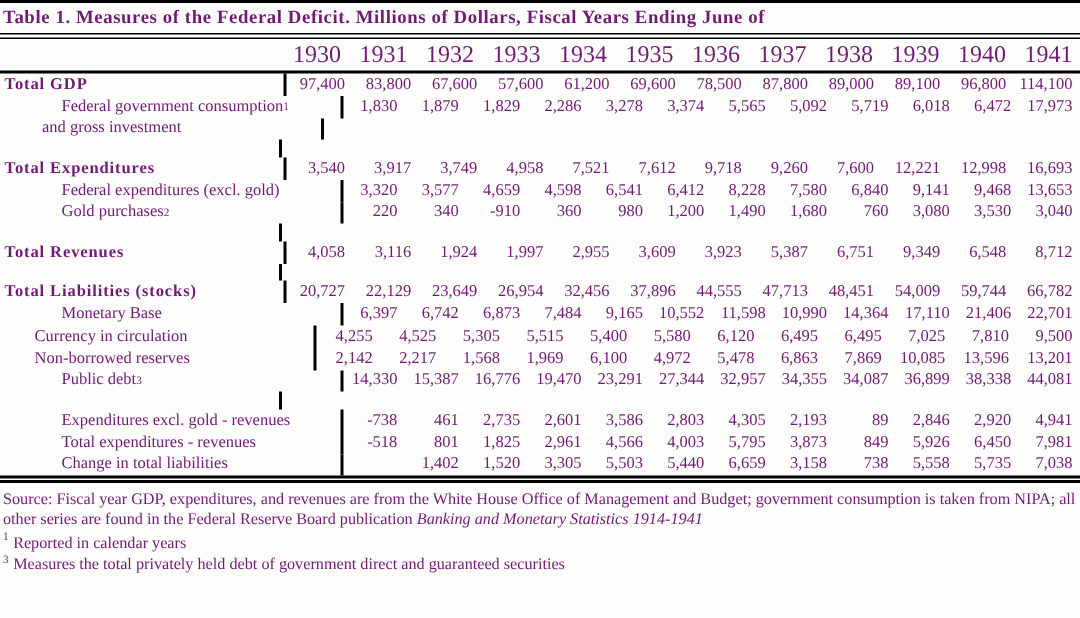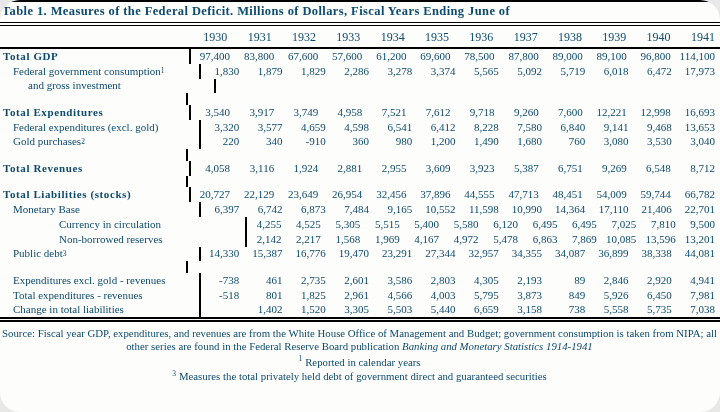--- a/index.html
+++ b/index.html
@@ -1,25 +1,24 @@
 <!DOCTYPE html>
 <html><head>
 <meta charset="utf-8">
 <style>
   html, body { margin: 0; padding: 0; background: #e8e8e8; }
   .page {
     position: relative;
     width: 720px;
     height: 412px;
     background: #fdfdfb;
-    color: #0c4a6e;
+    color: #701a75;
     font-family: "Liberation Serif", "DejaVu Serif", serif;
     overflow: hidden;
     box-sizing: border-box;
-    border-radius: 20px;
   }
   .tbl { border-top: 2px solid #000; }
   .title {
     font-weight: bold;
     font-size: 12.5px;
     letter-spacing: 0.4px;
     padding: 2px 2px 3px 2px;
     border-bottom: 4px double #000;
     white-space: nowrap;
   }
@@ -28,41 +27,41 @@
   .vals { flex: 1; display: flex; min-width: 0; }
   .cell {
     flex: 1;
     text-align: right;
     padding-right: 5px;
     font-size: 11px;
     line-height: 1;
     white-space: nowrap;
     overflow: visible;
   }
-  .cell.yr { font-size: 12px; }
+  .cell.yr { font-size: 16px; }
   .tbody { border-bottom: 5px double #000; }
   .row { display: flex; align-items: center; height: 14.8px; }
   .row.spacer { height: 11.6px; }
   .lbl {
     width: 186px;
     flex: none;
     align-self: stretch;
     display: flex;
     align-items: center;
     border-right: 2px solid #000;
     font-size: 11px;
     line-height: 1;
     white-space: nowrap;
   }
   .lbl.section { font-weight: bold; letter-spacing: 0.6px; padding-left: 3px; }
-  .lbl.indent1 { padding-left: 13px; }
-  .lbl.indent2 { padding-left: 23px; margin-left: 36px; }
+  .lbl.indent1 { padding-left: 13px; margin-left: 28px; }
+  .lbl.indent2 { padding-left: 23px; }
   .lbl.cont { padding-left: 28px; }
   sup { font-size: 7.5px; line-height: 0; vertical-align: super; }
-  .notes { padding: 5px 3px 0 2px; font-size: 10.8px; line-height: 12.6px; text-align: center; }
+  .notes { padding: 5px 3px 0 2px; font-size: 10.8px; line-height: 12.6px; }
   .src { margin: 0 0 3px 0; }
   .src i { font-style: italic; }
   .fn { margin: 0 0 2.2px 0; }
   .fn sup { margin-right: 3px; }
 </style>
 </head>
 <body>
 
 <div class="page">
   <div class="tbl">
@@ -220,27 +219,27 @@
             <div class="cell"></div>
             <div class="cell"></div>
           </div>
         </div>
         <div class="row">
           <div class="lbl section">Total Revenues</div>
           <div class="vals">
             <div class="cell">4,058</div>
             <div class="cell">3,116</div>
             <div class="cell">1,924</div>
-            <div class="cell">2,881</div>
+            <div class="cell">1,997</div>
             <div class="cell">2,955</div>
             <div class="cell">3,609</div>
             <div class="cell">3,923</div>
             <div class="cell">5,387</div>
             <div class="cell">6,751</div>
-            <div class="cell">9,269</div>
+            <div class="cell">9,349</div>
             <div class="cell">6,548</div>
             <div class="cell">8,712</div>
           </div>
         </div>
         <div class="row spacer">
           <div class="lbl"></div>
           <div class="vals">
             <div class="cell"></div>
             <div class="cell"></div>
             <div class="cell"></div>
@@ -306,21 +305,21 @@
             <div class="cell">9,500</div>
           </div>
         </div>
         <div class="row">
           <div class="lbl indent2">Non-borrowed reserves</div>
           <div class="vals">
             <div class="cell">2,142</div>
             <div class="cell">2,217</div>
             <div class="cell">1,568</div>
             <div class="cell">1,969</div>
-            <div class="cell">4,167</div>
+            <div class="cell">6,100</div>
             <div class="cell">4,972</div>
             <div class="cell">5,478</div>
             <div class="cell">6,863</div>
             <div class="cell">7,869</div>
             <div class="cell">10,085</div>
             <div class="cell">13,596</div>
             <div class="cell">13,201</div>
           </div>
         </div>
         <div class="row">

